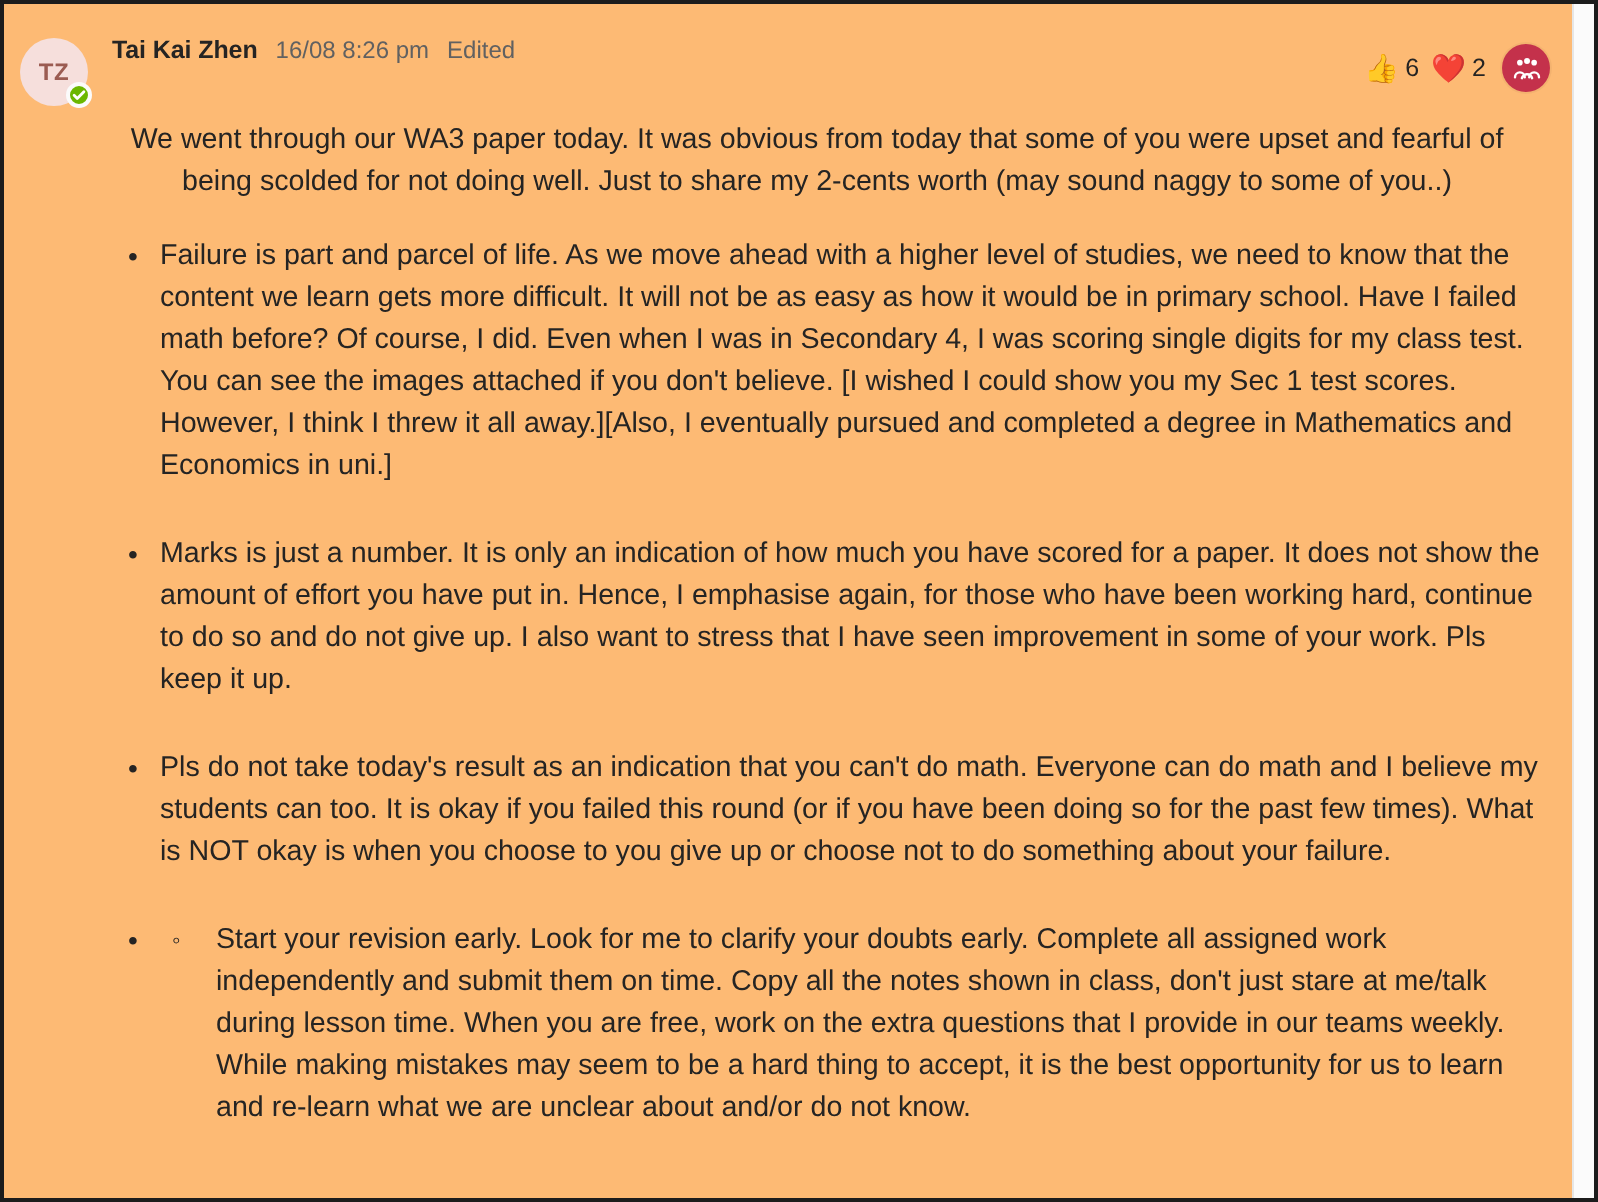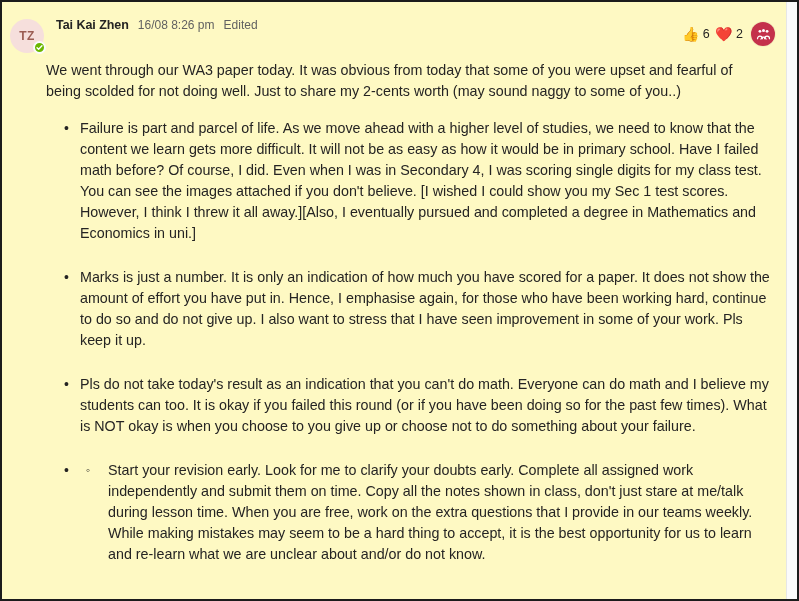--- a/index.html
+++ b/index.html
@@ -20,21 +20,21 @@
     height: 601px;
     background: #fbfbfb;
     border: 2px solid #1c1c1c;
     overflow: hidden;
   }
   .post {
     position: relative;
     box-sizing: border-box;
     width: 100%;
     height: 100%;
-    background: #fef9c3;
+    background: #fdba74;
     padding: 10px 0 0 0;
   }
 
   
   .rail-divider {
     position: absolute;
     top: 0;
     bottom: 0;
     left: 784px;
     width: 1px;
@@ -169,20 +169,21 @@
   
   .body {
     padding: 0 26px 0 44px;
     font-size: 14.3px;
     line-height: 21px;
     color: #252423;
   }
   .body p {
     margin: 0;
     padding: 0;
+    text-align: center;
   }
   .para {
     margin-bottom: 0;
   }
   .para-intro {
     margin-top: 16px;
   }
   .ul {
     list-style: none;
     margin: 0;

